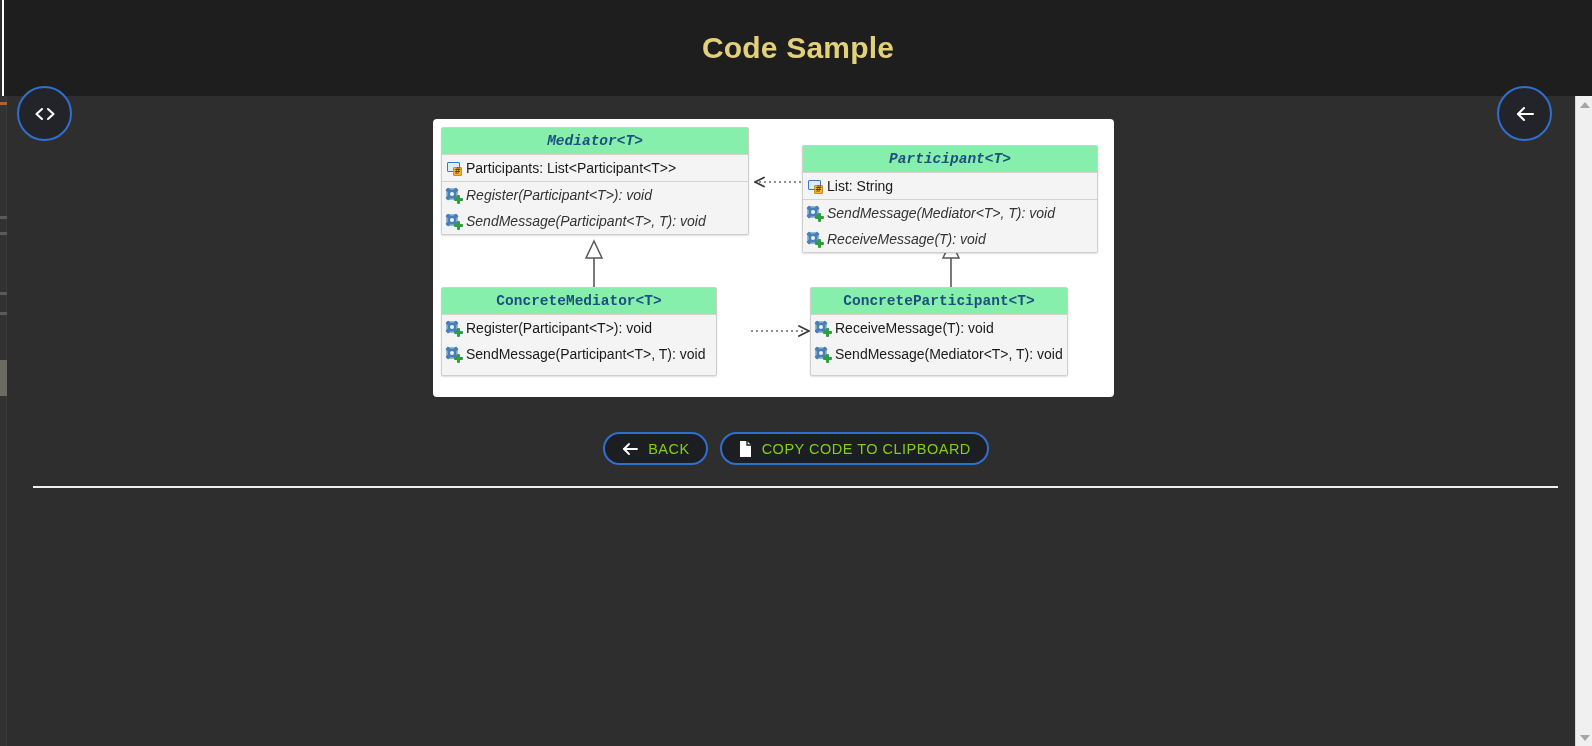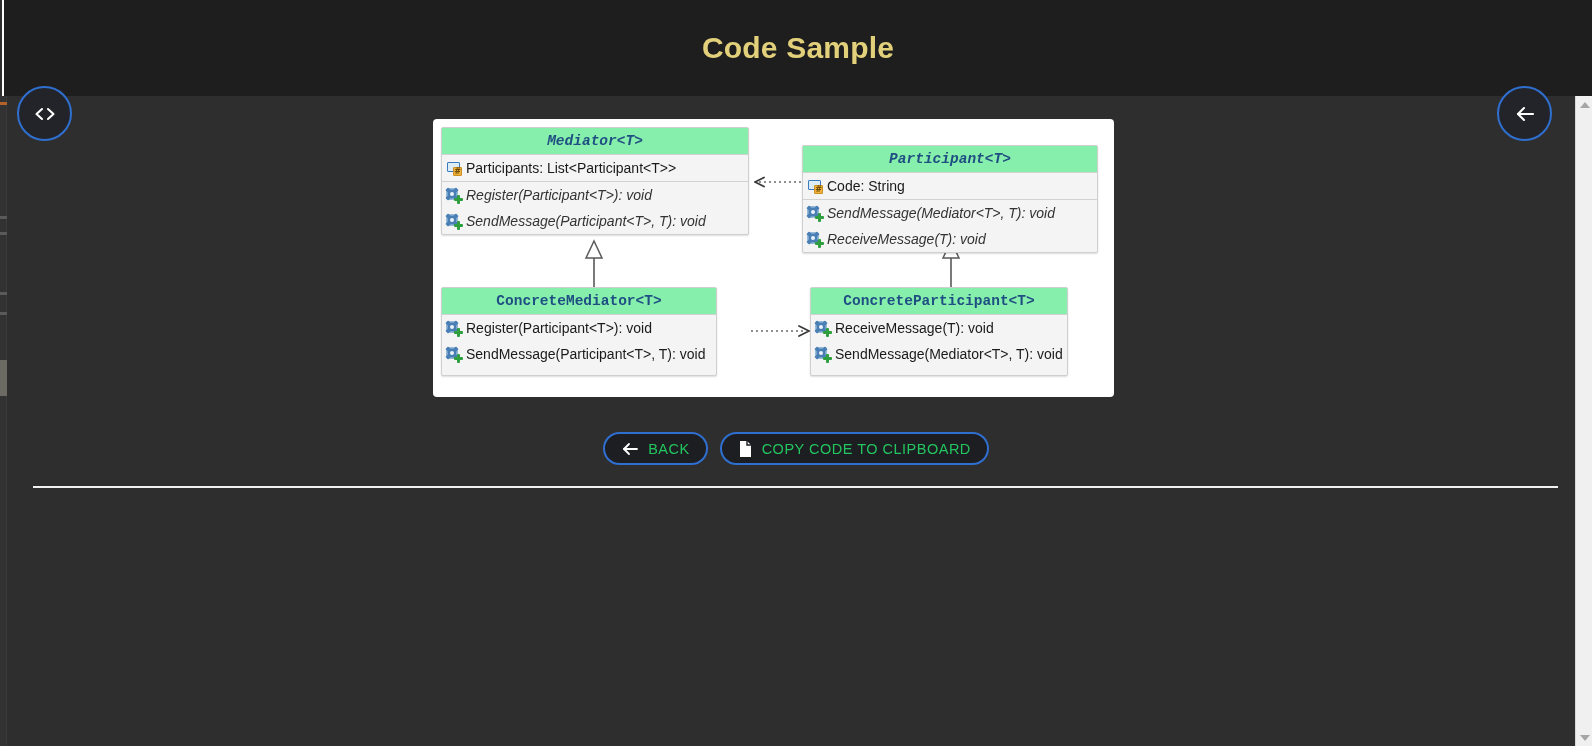--- a/index.html
+++ b/index.html
@@ -202,21 +202,21 @@
   }
   .btn {
     display: inline-flex;
     align-items: center;
     gap: 9px;
     height: 33px;
     padding: 0 16px;
     background: #1d1e22;
     border: 2px solid #2f6fd0;
     border-radius: 17px;
-    color: #22c55e;
+    color: #84cc16;
     font-size: 14.5px;
     letter-spacing: 0.5px;
     cursor: pointer;
     white-space: nowrap;
     font-family: "Liberation Sans", sans-serif;
   }
   .btn svg { display: block; flex: 0 0 auto; }
 
   
   .divider {
@@ -344,21 +344,21 @@
     </div>
 
     <div class="uml-box" style="left:369px; top:8px; width:296px;margin-top:18px;">
       <div class="uml-title abstract">Participant&lt;T&gt;</div>
       <div class="uml-section">
         <div class="uml-row">
           <span class="glyph ic-field">
               <span class="scr"></span>
               <span class="hash">#</span>
             </span>
-          <span>Code: String</span>
+          <span>List: String</span>
         </div>
       </div>
       <div class="uml-section">
         <div class="uml-row italic">
           <span class="glyph ic-method">
               <span class="gear"></span>
               <span class="core"></span>
               <span class="plus"></span>
             </span>
           <span>SendMessage(Mediator&lt;T&gt;, T): void</span>

